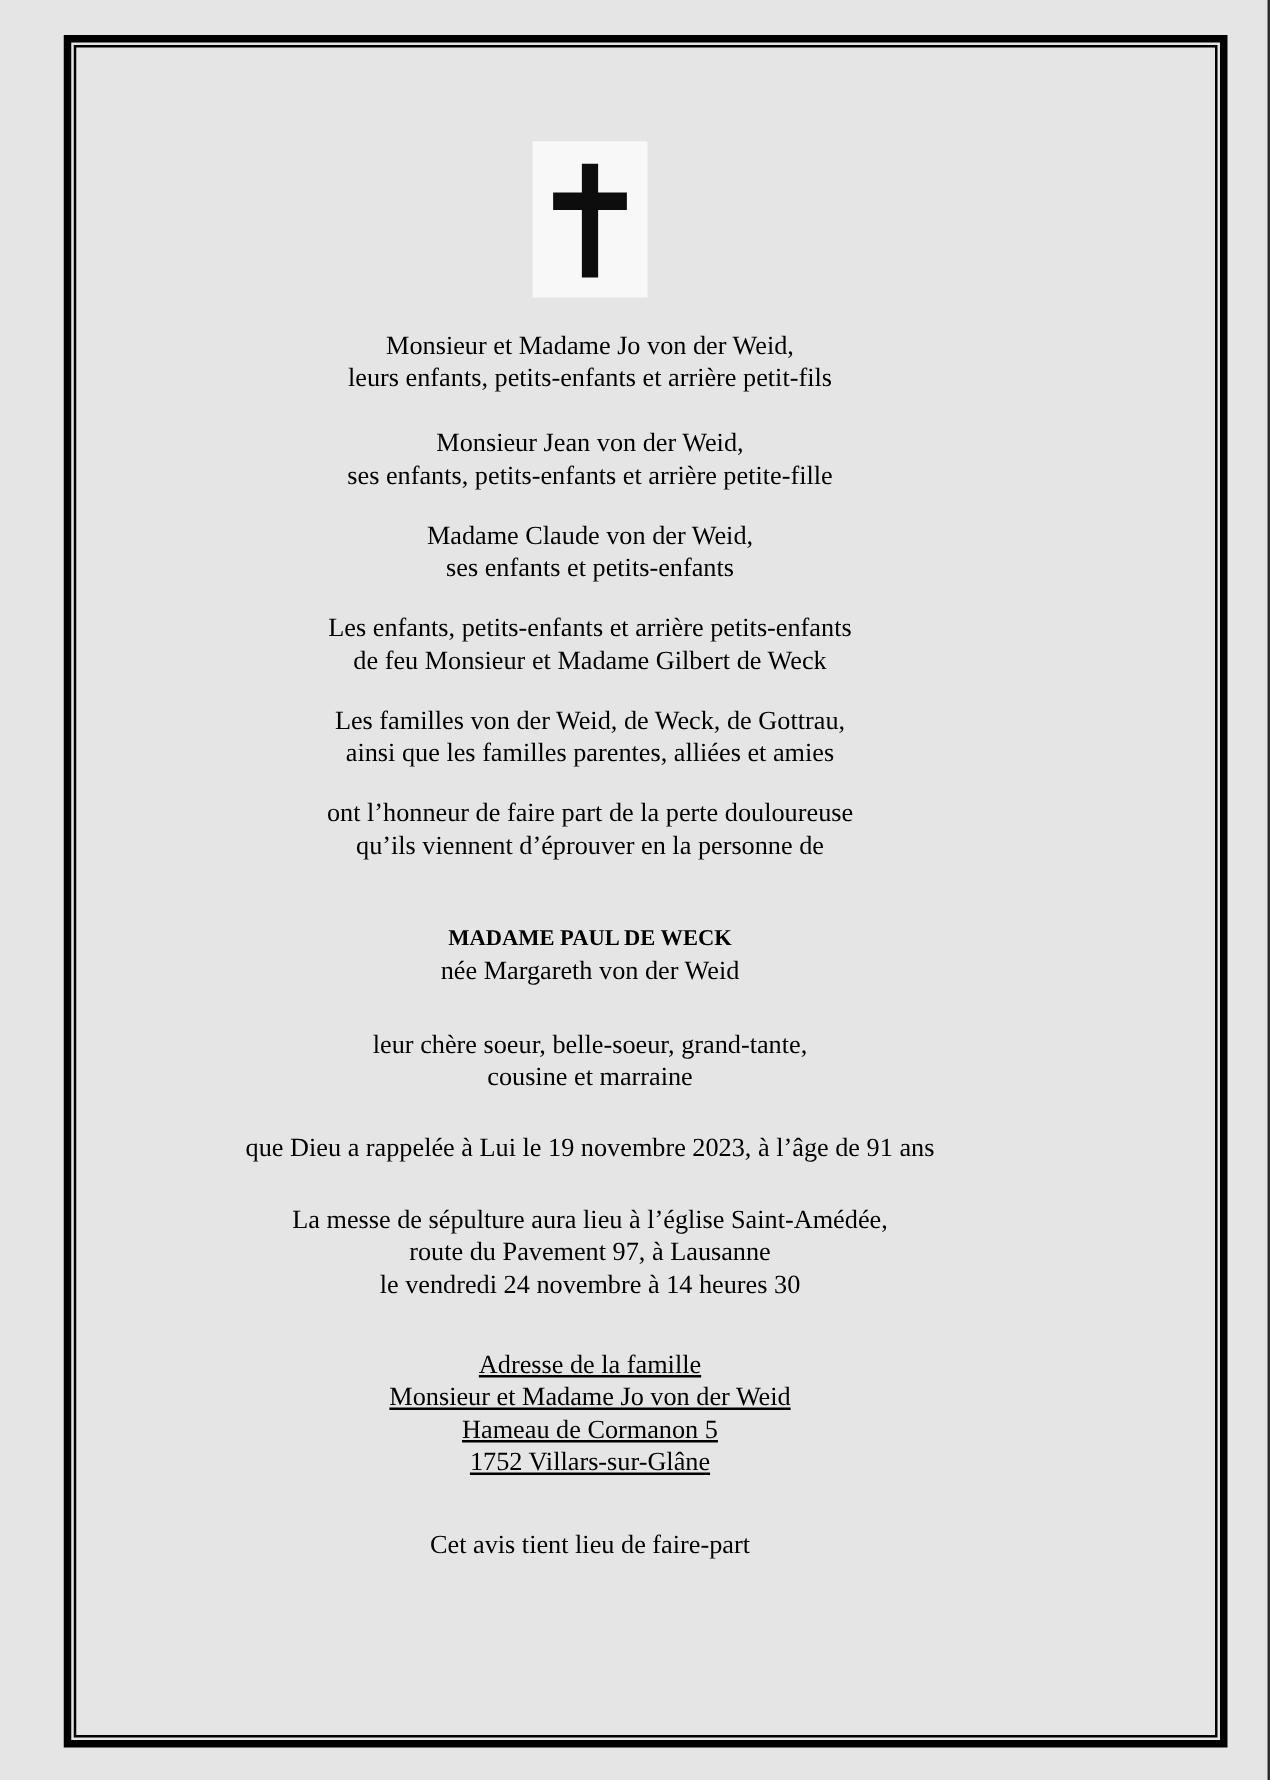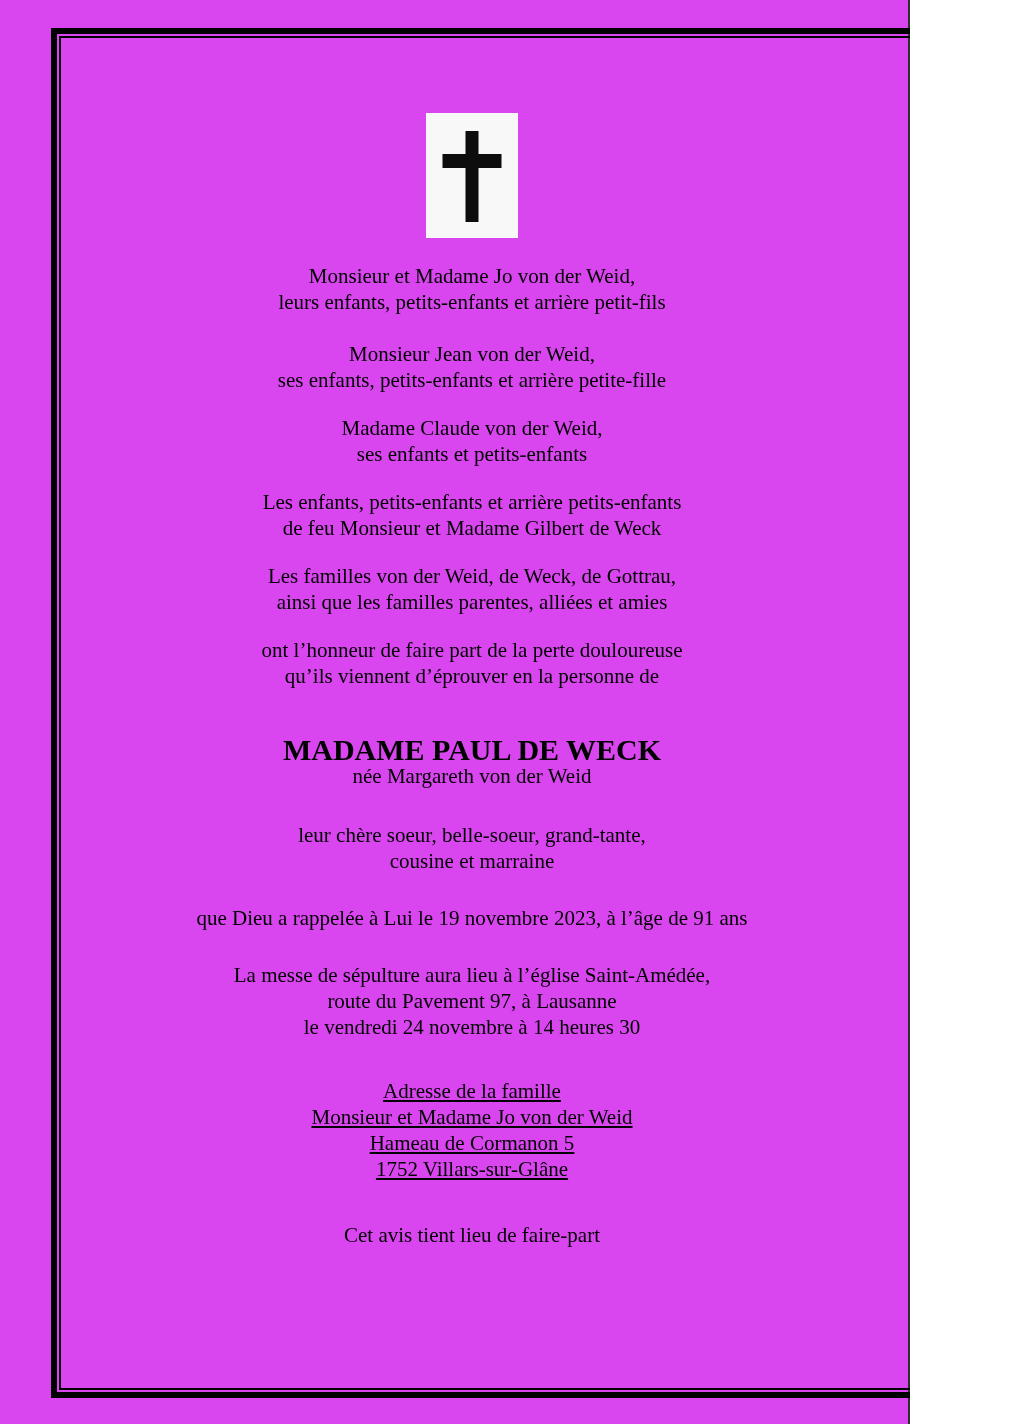--- a/index.html
+++ b/index.html
@@ -2,23 +2,23 @@
 <html><head>
 <meta charset="utf-8">
 <style>
   html, body {
     margin: 0;
     padding: 0;
     background: #ffffff;
   }
   .page {
     position: relative;
-    width: 910px;
+    width: 1016px;
     height: 1424px;
-    background: #d946ef;
+    background: #e5e5e5;
     font-family: "Liberation Serif", serif;
     color: #000000;
     overflow: hidden;
   }
   
   .scan-edge {
     position: absolute;
     top: 0;
     right: 0;
     width: 2px;
@@ -59,21 +59,21 @@
   .mt25 { margin-top: 25px !important; }
   .mt26 { margin-top: 26px !important; text-align: center; }
   .mt22 { margin-top: 22px !important; }
   .mt48 { margin-top: 48px !important; }
   .mt33 { margin-top: 33px !important; }
   .mt31 { margin-top: 31px !important; }
   .mt38 { margin-top: 38px !important; text-decoration: underline; }
   .mt40 { margin-top: 40px !important; }
   .deceased-name {
     font-weight: bold;
-    font-size: 30px;
+    font-size: 18px;
     line-height: 26px;
   }
   .line { display: block; }
 </style>
 </head>
 <body>
 
 <div class="page">
   <div class="scan-edge"></div>
 

